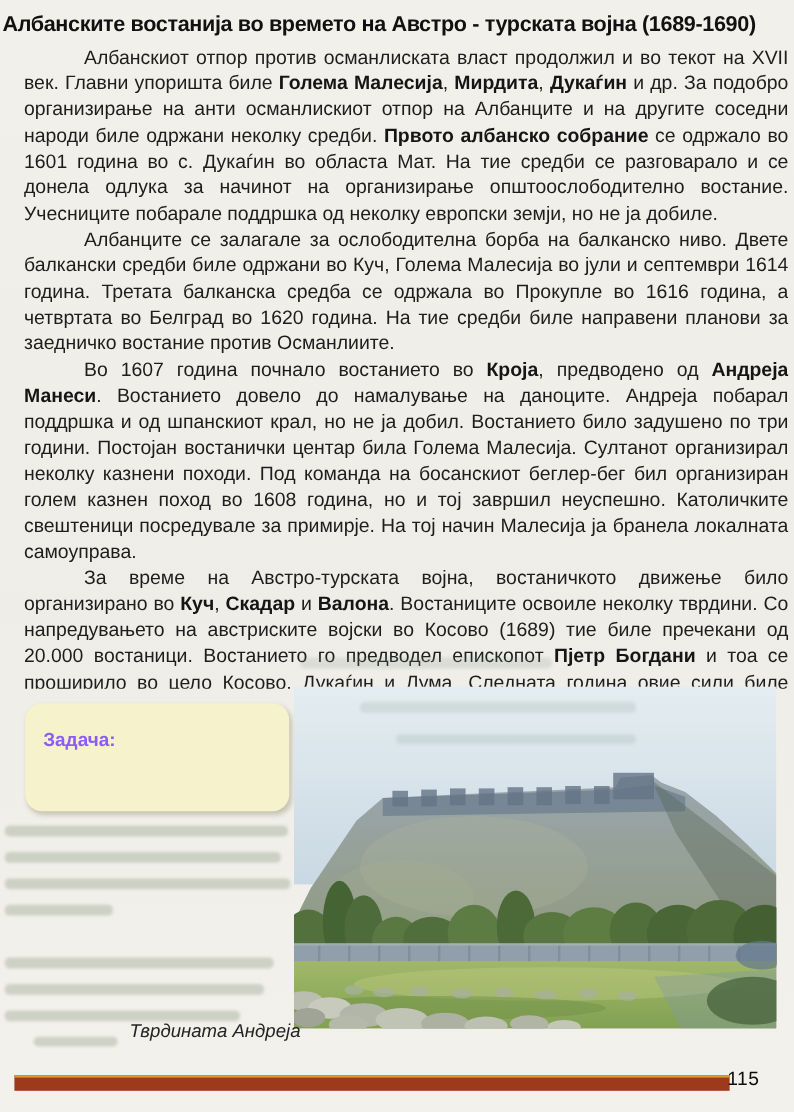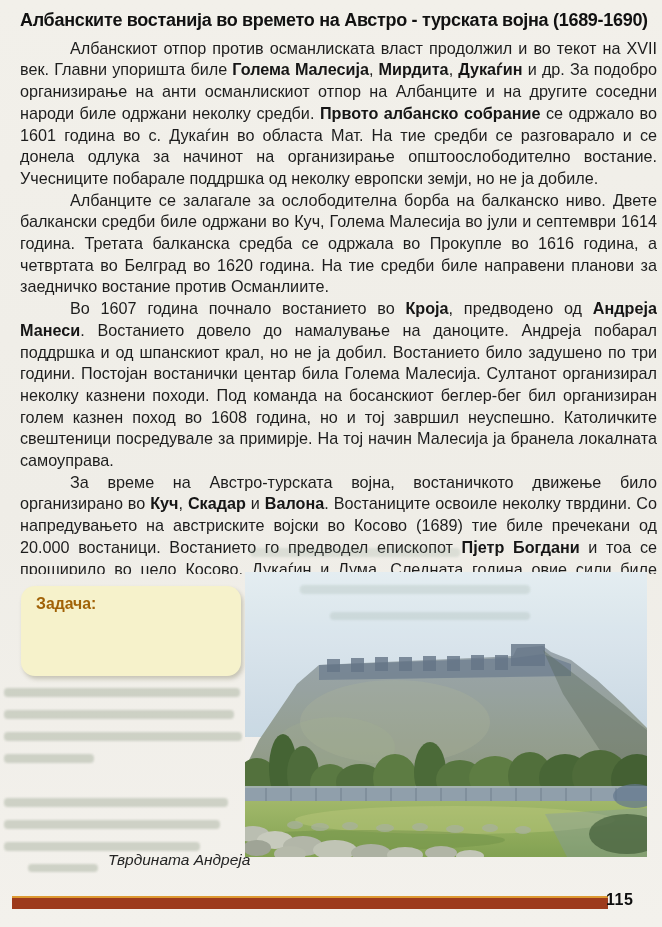--- a/index.html
+++ b/index.html
@@ -2,52 +2,52 @@
 <html><head>
 <meta charset="utf-8">
 <style>
   html,body { margin:0; padding:0; background:#9a9a98; }
   .page {
     position:relative; width:662px; height:927px; margin:0 auto;
     background:linear-gradient(180deg,#f2f0ea 0%,#efede7 55%,#f3f1ec 100%);
     font-family:"Liberation Sans", sans-serif; color:#1c1c1c; overflow:hidden;
   }
   .page-title {
-    margin:10px 14px 0 20px; font-size:18px; font-weight:bold;
+    margin:10px 14px 0 2px; font-size:18px; font-weight:bold;
     letter-spacing:-0.3px; line-height:1.15; color:#111;
   }
   .article {
     margin:7px 13px 0 20px; width:637px; height:536px; overflow:hidden;
     font-size:16.2px; line-height:21.7px; text-align:justify; color:#1d1d1d;
   }
   .article p { margin:0; text-indent:50px; }
   .article b { font-weight:bold; color:#151515; }
 
   .task-box {
     position:absolute; left:21px; top:586px; width:220px; min-height:90px;
     background:#f6f2cb; border-radius:14px; box-sizing:border-box;
-    padding:7px 12px 10px 15px; box-shadow:2px 3px 4px rgba(110,105,70,0.32);
-    font-size:15.8px; line-height:21px; color:#a16207;
+    padding:21px 12px 10px 15px; box-shadow:2px 3px 4px rgba(110,105,70,0.32);
+    font-size:15.8px; line-height:21px; color:#8b5cf6;
   }
   .task-heading { font-weight:bold; }
 
   .photo { position:absolute; left:245px; top:572px; width:402px; height:285px; }
   .photo svg { display:block; }
 
   .caption {
     position:absolute; left:108px; top:851px; font-style:italic;
     font-size:15.5px; color:#242424;
   }
 
   .footer-bar {
     position:absolute; left:12px; top:896px; width:596px; height:11px;
     background:#9d3a1c; border-top:2px solid #dd9a33;
   }
   .page-number {
-    position:absolute; left:606px; top:891px; font-size:16px; font-weight:bold;
+    position:absolute; left:606px; top:891px; font-size:16px; font-weight:normal;
     color:#0e0e0e; letter-spacing:0.5px;
   }
 
   
   .bleed { position:absolute; height:9px; border-radius:4px; filter:blur(1.2px);
            background:rgba(122,139,112,0.30); }
   .bleed.lt { background:rgba(130,150,135,0.18); }
 </style>
 </head>
 <body>

